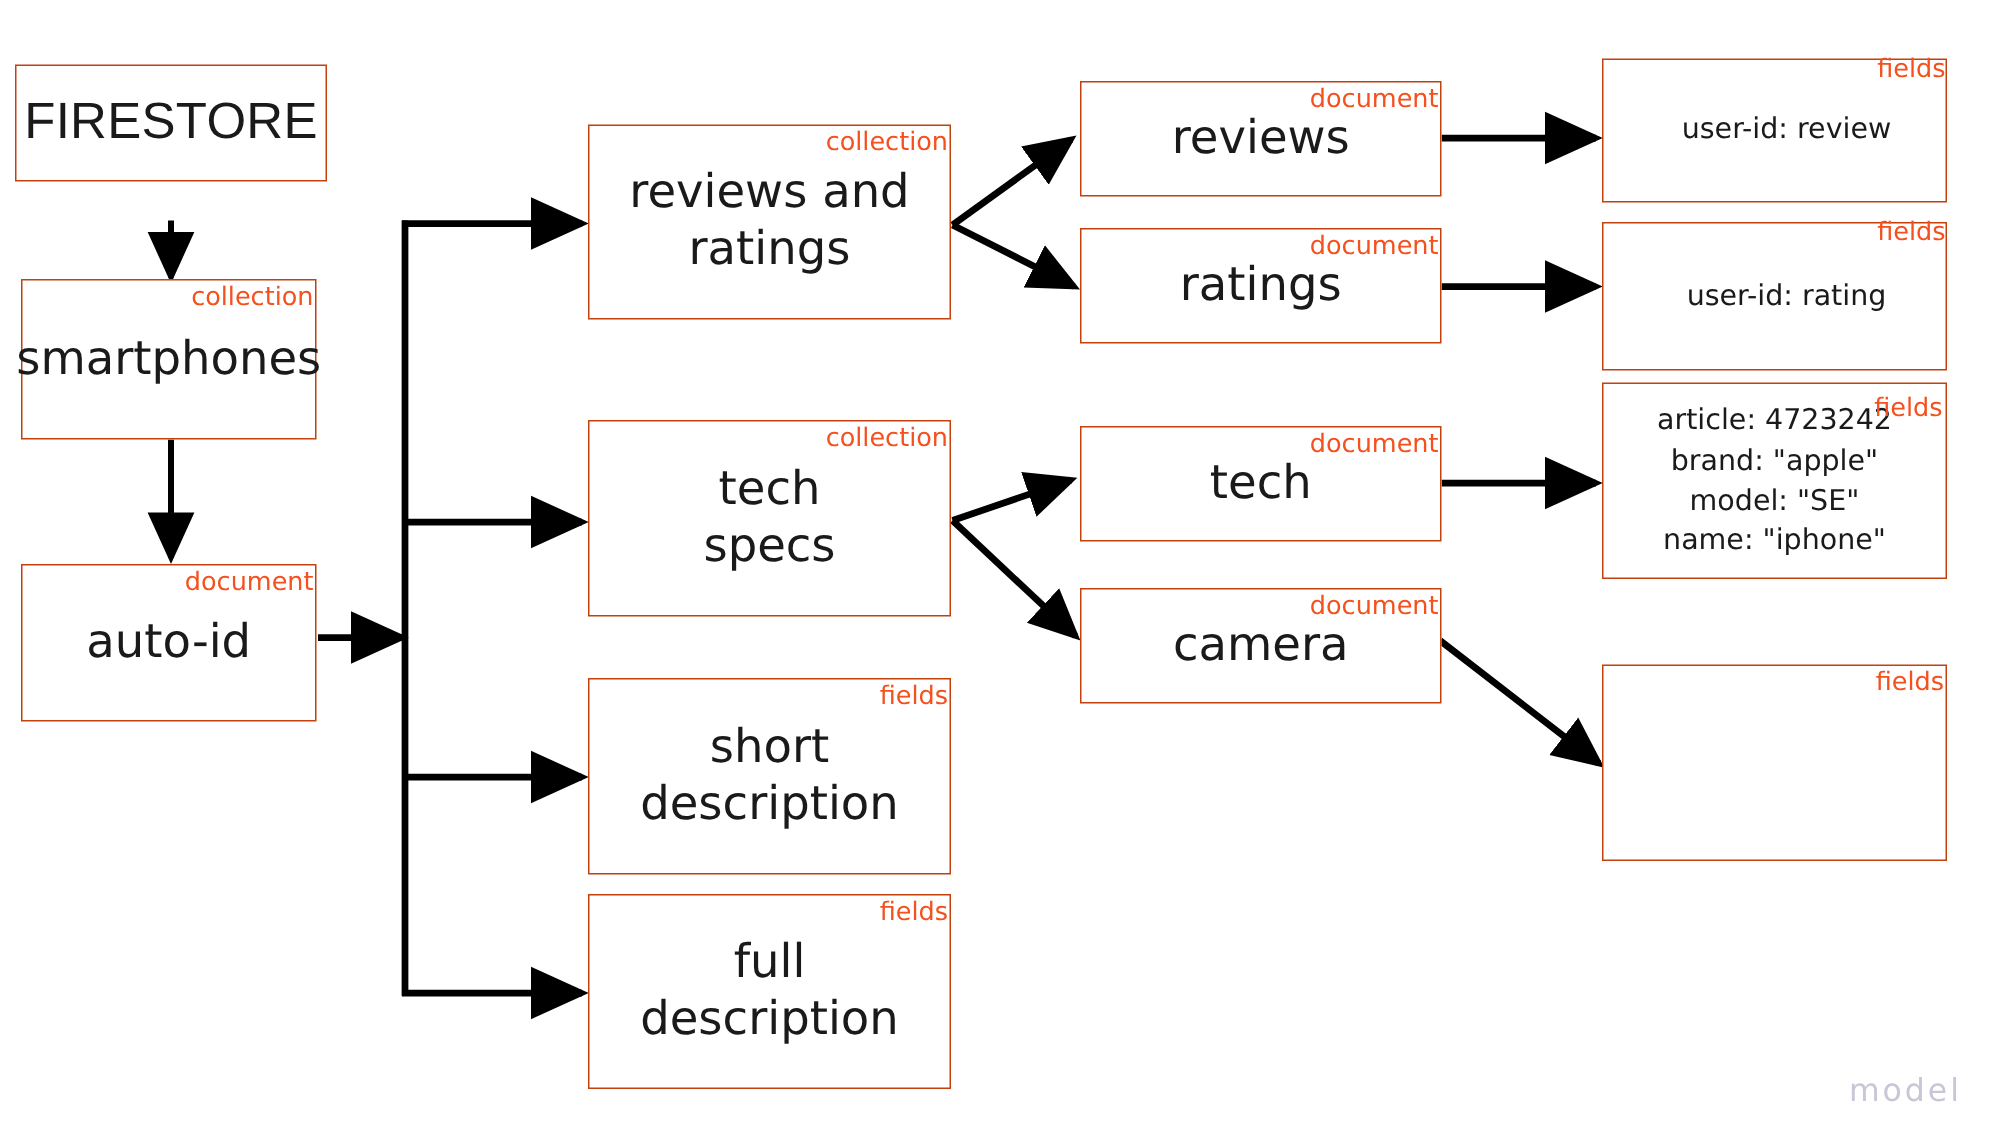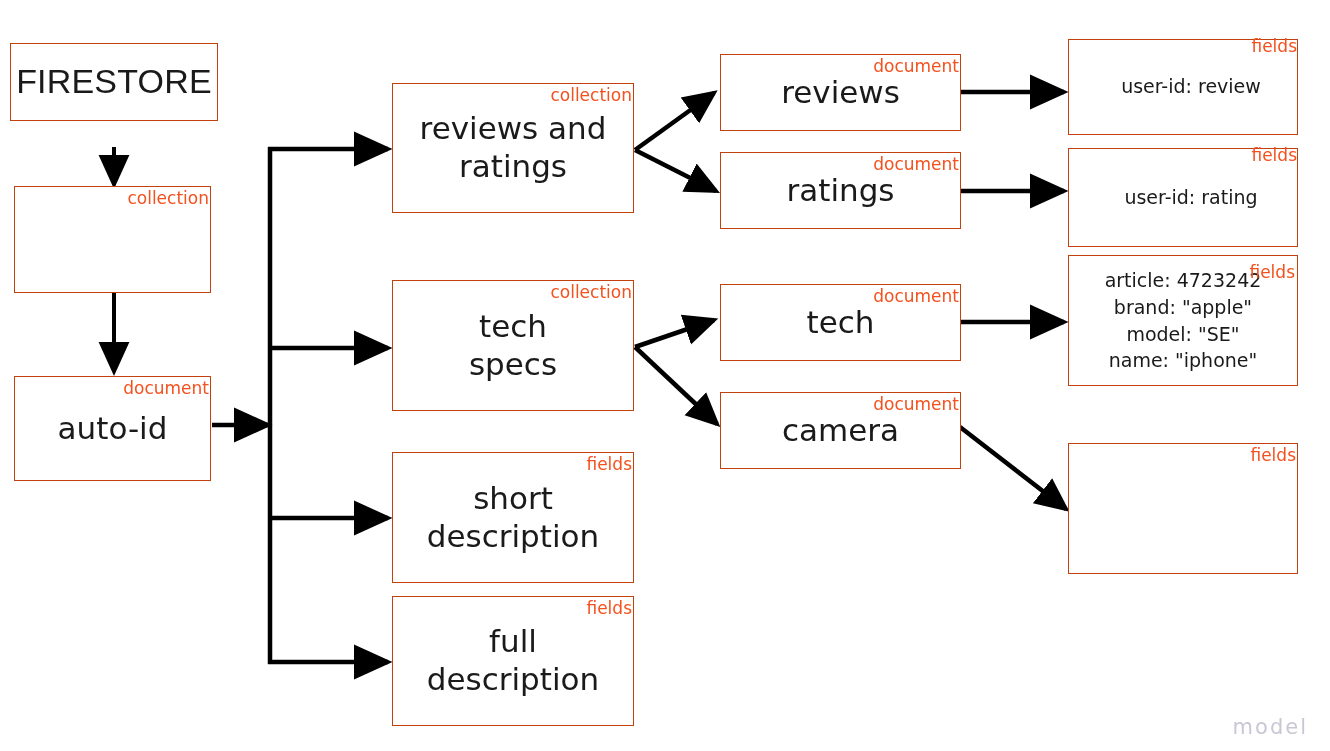--- a/index.html
+++ b/index.html
@@ -128,20 +128,21 @@
     <line x1="961" y1="322" x2="1064" y2="322" stroke="#000" stroke-width="4.5" marker-end="url(#ah)"></line>
     <line x1="960" y1="427" x2="1066" y2="509" stroke="#000" stroke-width="4.5" marker-end="url(#ahd)"></line>
   </svg>
 
   <div class="node" style="left:10px; top:43px; width:208px; height:78px;">
     <span class="node-label title">FIRESTORE</span>
   </div>
 
   <div class="node" style="left:14px; top:186px; width:197px; height:107px;">
     <span class="tag tr">collection</span>
+    <span class="node-label">smartphones</span>
   </div>
 
   <div class="node" style="left:14px; top:376px; width:197px; height:105px;">
     <span class="tag tr">document</span>
     <span class="node-label">auto-id</span>
   </div>
 
   <div class="node" style="left:392px; top:83px; width:242px; height:130px;">
     <span class="tag tr">collection</span>
     <span class="node-label">reviews and

